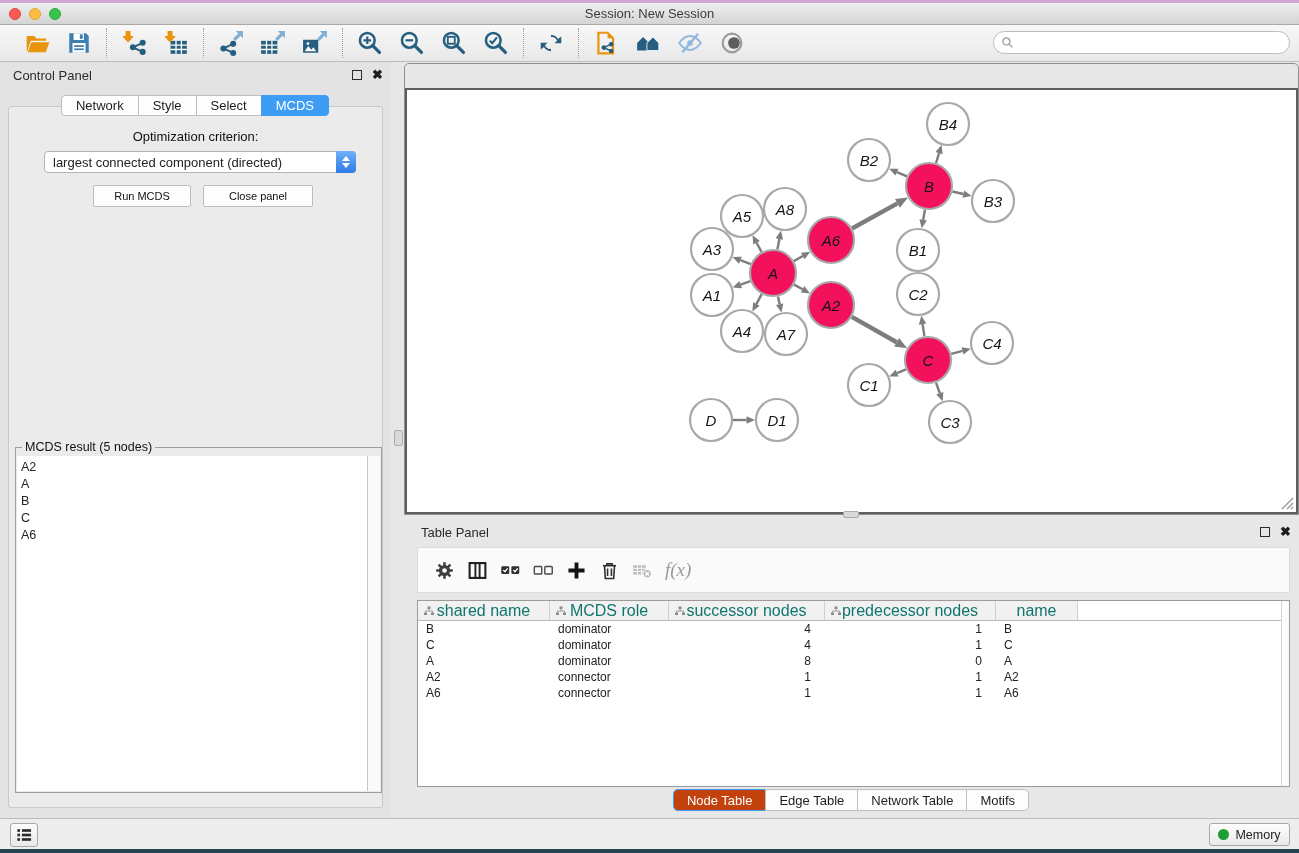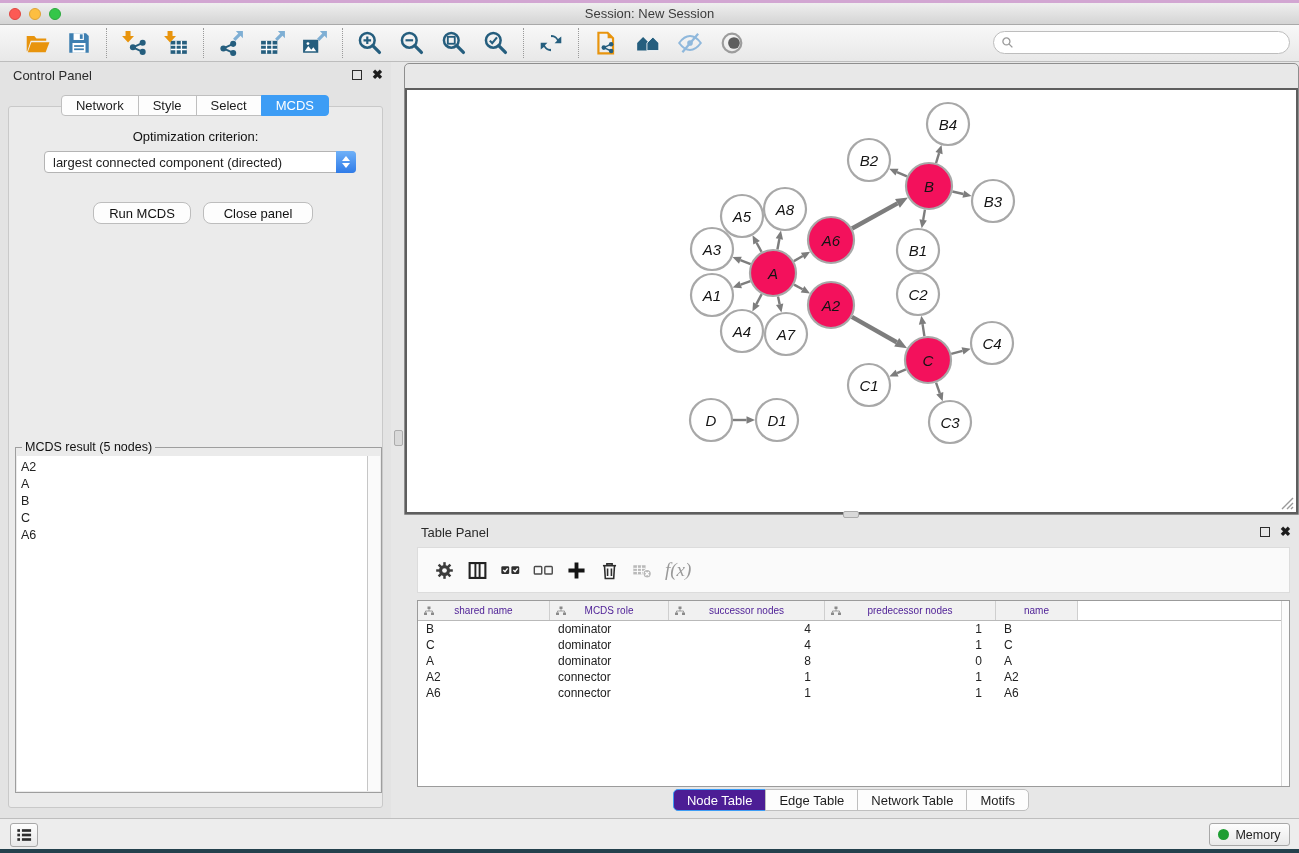--- a/index.html
+++ b/index.html
@@ -51,22 +51,22 @@
     background:#EBEBEB; border:1px solid #C9C9C9; border-radius:3px; }
   #opt-label { position:absolute; left:0; right:0; top:22px; text-align:center; font-size:13px; color:#111; }
   #opt-dropdown { position:absolute; left:35px; top:44px; width:312px; height:22px; background:#fff;
     border:1px solid #B4B4B4; border-radius:4px; font-size:13px; display:flex; align-items:center; }
   #opt-dropdown .dd-text { flex:1; padding-left:8px; white-space:nowrap; overflow:hidden; }
   .dd-stepper { width:20px; height:22px; margin-right:-1px; border-radius:0 4px 4px 0;
     background:linear-gradient(#6FB1F8,#2F7BE8); display:flex; flex-direction:column;
     align-items:center; justify-content:center; gap:2px; }
   .dd-stepper .up { width:0; height:0; border-left:4px solid transparent; border-right:4px solid transparent; border-bottom:5px solid #fff; }
   .dd-stepper .down { width:0; height:0; border-left:4px solid transparent; border-right:4px solid transparent; border-top:5px solid #fff; }
-  .cp-btn { position:absolute; top:95px; height:22px; background:#FDFDFD; border:1px solid #BDBDBD;
-    border-radius:8px; font-size:13px; display:flex; align-items:center; justify-content:center; color:#111; }
+  .cp-btn { position:absolute; top:78px; height:22px; background:#FDFDFD; border:1px solid #BDBDBD;
+    border-radius:2px; font-size:11px; display:flex; align-items:center; justify-content:center; color:#111; }
   #run-btn { left:84px; width:98px; }
   #closepanel-btn { left:194px; width:110px; }
   #mcds-fieldset { position:absolute; left:6px; top:340px; width:367px; height:346px;
     border:1px solid #9E9E9E; }
   #mcds-legend { position:absolute; left:6px; top:-8px; background:#EBEBEB; padding:0 3px; font-size:12.5px; color:#111; }
   #mcds-list { position:absolute; left:1px; top:8px; right:14px; bottom:1px; background:#fff;
     font-size:12.5px; padding:3px 0 0 4px; line-height:17px; overflow:hidden; }
   #mcds-scrollbar { position:absolute; top:8px; right:1px; bottom:1px; width:13px; background:#FAFAFA; border-left:1px solid #C6C6C6; }
 
   
@@ -86,32 +86,32 @@
   
   #table-panel { left:404px; top:519px; width:895px; height:296px; background:#E7E7E7; }
   #tp-toolbar { position:absolute; left:13px; top:28px; width:873px; height:46px; background:#FAFAFA;
     border:1px solid #DCDCDC; display:flex; align-items:center; gap:12px; padding-left:16px; }
   .tp-btn { display:flex; align-items:center; justify-content:center; }
   .tp-btn svg { width:21px; height:21px; }
   .fx-label { font-family:"Liberation Serif", serif; font-style:italic; font-size:19px; color:#9a9a9a; }
   #node-table { position:absolute; left:13px; top:81px; width:873px; height:187px; background:#fff; border:1px solid #9B9B9B; }
   #nt-header { display:flex; height:20px; background:#F1F1F1; border-bottom:1px solid #B9B9B9; }
   .nt-hcell { position:relative; display:flex; align-items:center; justify-content:center;
-    font-size:10px; color:#4c1d95; border-right:1px solid #CFCFCF; }
+    font-size:16px; color:#0f766e; border-right:1px solid #CFCFCF; }
   .nt-hcell .hicon { position:absolute; left:5px; top:4px; width:12px; height:12px; }
   .nt-row { display:flex; height:16px; font-size:12px; }
   .nt-cell { padding:0 8px; line-height:16px; white-space:nowrap; overflow:hidden; }
   .nt-cell.num { text-align:right; padding-right:14px; }
   #nt-scrollbar { position:absolute; top:0; right:0; bottom:0; width:8px; background:#FCFCFC; border-left:1px solid #D5D5D5; }
   #tp-tabs { position:absolute; left:0; right:0; top:270px; display:flex; justify-content:center; }
   .tp-tab { height:22px; padding:0 13px; font-size:13px; display:flex; align-items:center;
     background:#FDFDFD; border:1px solid #BFBFBF; margin-left:-1px; color:#1d1d1d; }
   .tp-tab:first-child { border-radius:5px 0 0 5px; }
   .tp-tab:last-child { border-radius:0 5px 5px 0; }
-  .tp-tab.active { background:#4c1d95; border-color:#3D9DF5; color:#fff; }
+  .tp-tab.active { background:#c2410c; border-color:#3D9DF5; color:#fff; }
 
   
   #statusbar { left:0; top:818px; width:1299px; height:31px; background:#EDEDED; border-top:1px solid #BEBEBE; }
   #list-btn { position:absolute; left:10px; top:4px; width:28px; height:24px; background:linear-gradient(#FDFDFD,#E9E9E9);
     border:1px solid #A8A8A8; border-radius:3px; display:flex; align-items:center; justify-content:center; }
   #memory-btn { position:absolute; right:9px; top:4px; width:81px; height:23px; background:linear-gradient(#FDFDFD,#E9E9E9);
     border:1px solid #A8A8A8; border-radius:3px; display:flex; align-items:center; justify-content:center; gap:6px; font-size:12.5px; }
   #memory-dot { width:11px; height:11px; border-radius:50%; background:#1E9E33; }
 </style>
 </head>

